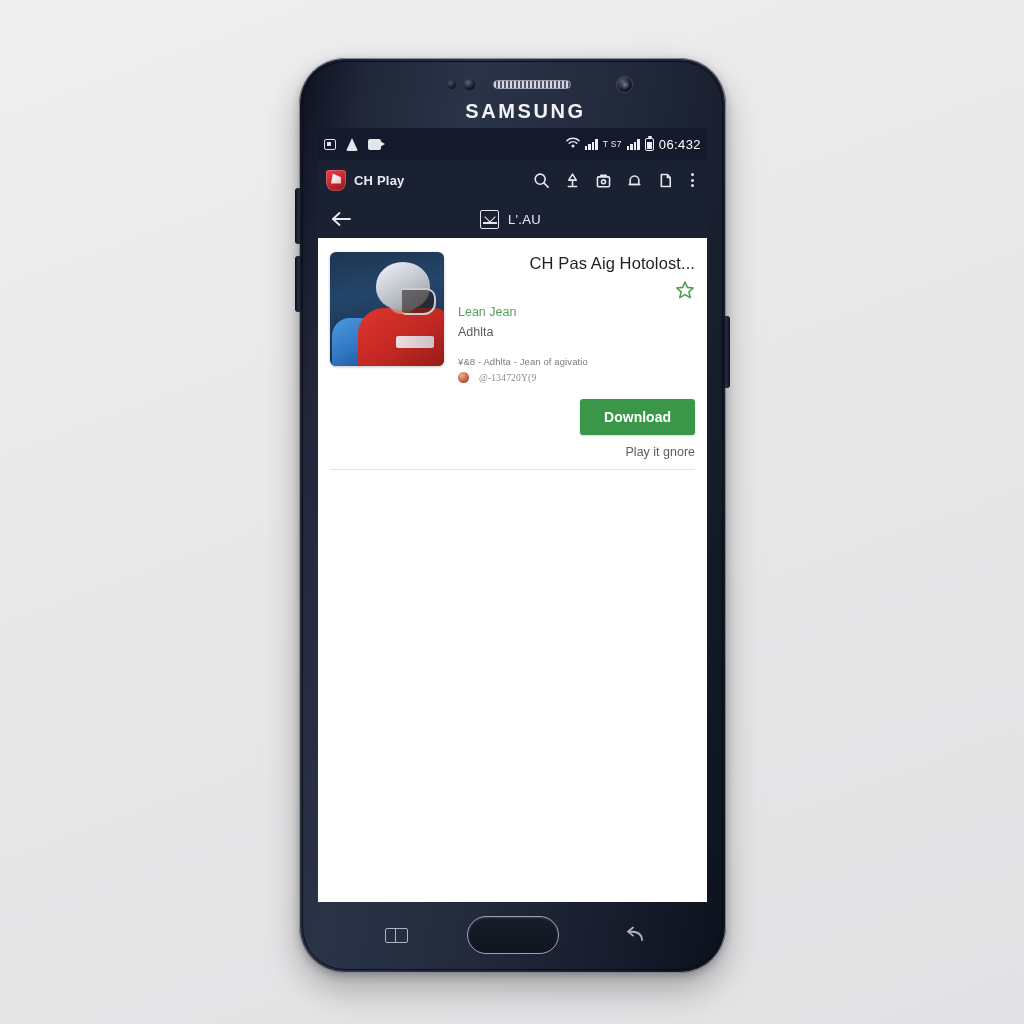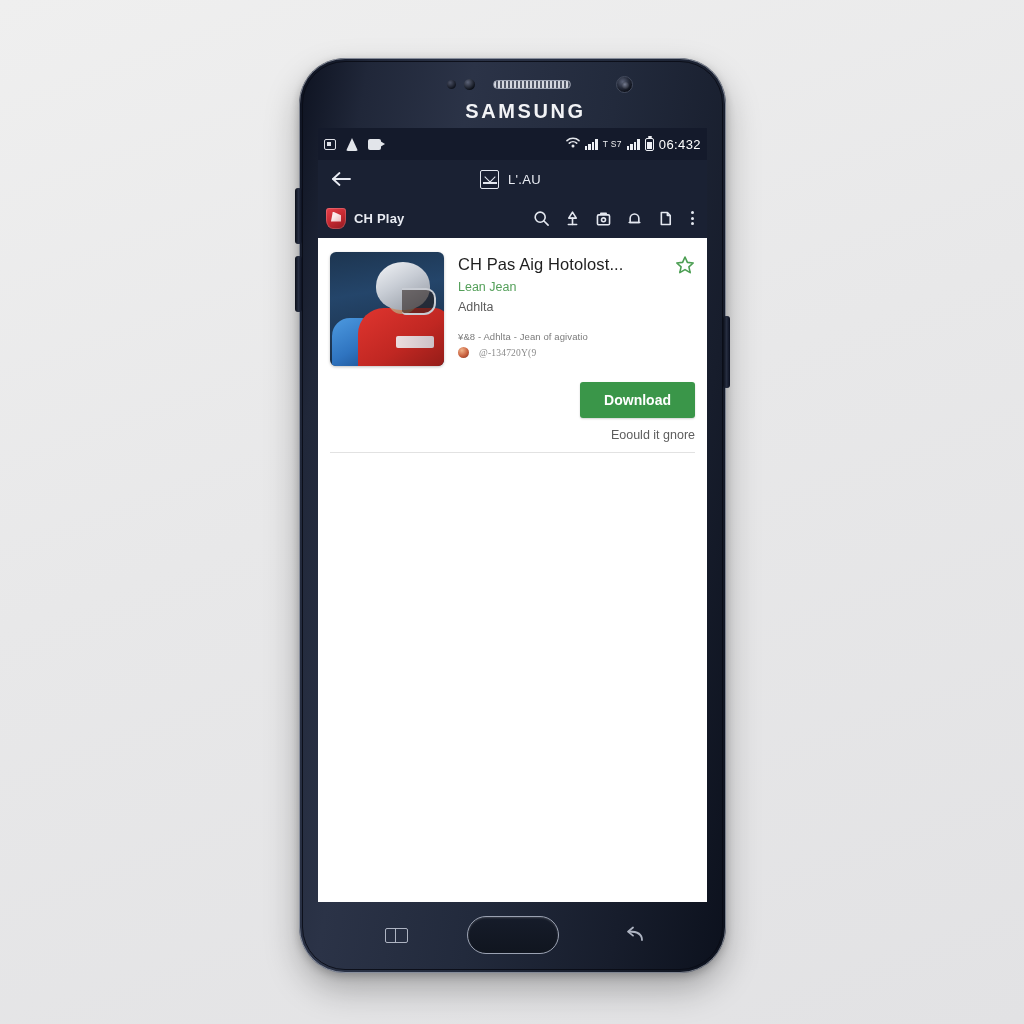--- a/index.html
+++ b/index.html
@@ -163,21 +163,21 @@
   .pl-face{ position:absolute; left:58px; top:32px; width:30px; height:30px; border-radius:40% 45% 50% 45%;
     background:linear-gradient(160deg,#e7bb9c,#b27c5c); }
   .pl-body{ position:absolute; left:28px; top:56px; width:92px; height:62px; border-radius:26px 16px 0 0;
     background:linear-gradient(145deg,#e0352f 0%,#c02722 55%,#8d1b17 100%); }
   .pl-sleeve{ position:absolute; left:2px; top:66px; width:40px; height:50px; border-radius:18px 10px 0 0;
     background:linear-gradient(150deg,#4d9ae0 0%,#2f74c0 60%,#1d5192 100%); }
   .pl-number{ position:absolute; left:66px; top:84px; width:38px; height:12px; border-radius:2px;
     background:linear-gradient(90deg,#f0f1f3,#cfd3da); opacity:.9; }
 
   #detail-text { flex:1; min-width:0; padding-top:2px; position:relative; }
-  #title-line { display:flex; align-items:center; gap:6px; }
+  #title-line { display:flex; align-items:flex-end; gap:6px;flex-direction:column; }
   #app-name {
     font-size:16.5px; color:#1f1f1f; font-weight:400; letter-spacing:.1px;
     white-space:nowrap; overflow:hidden; text-overflow:ellipsis; flex:1;
   }
   #wishlist-star { width:20px; height:20px; flex:none; margin-top:1px; }
   #wishlist-star svg{ width:100%;height:100%; fill:none; stroke:#4b9e52; stroke-width:1.6; }
   #app-dev { font-size:12.5px; color:#54a05a; margin-top:5px; }
   #app-category { font-size:12.5px; color:#5c5c5c; margin-top:6px; }
   #app-meta { font-size:9.5px; color:#7b7b7b; margin-top:17px; letter-spacing:.1px; }
   #app-meta2 { display:flex; align-items:center; gap:10px; margin-top:5px; }
@@ -260,80 +260,80 @@
               <i></i>
               <i></i>
               <i></i>
               <i></i>
             </span>
           <span class="battery"></span>
           <span class="sb-time">06:432</span>
         </div>
       </div>
 
+      <div id="appbar">
+        <div id="app-logo"></div>
+        <div id="app-title">CH Play</div>
+        <div id="appbar-actions">
+
+          <span class="tbicon">
+            <svg viewBox="0 0 18 18">
+                <circle cx="7.6" cy="7.6" r="5.3"></circle>
+                <line x1="11.6" y1="11.6" x2="16" y2="16" stroke-linecap="round"></line>
+              </svg>
+          </span>
+
+          <span class="tbicon">
+            <svg viewBox="0 0 18 18">
+              <path d="M9 2.3 L13 8.6 H5 Z" stroke-linejoin="round"></path>
+              <line x1="9" y1="8.6" x2="9" y2="15.4" stroke-linecap="round"></line>
+              <line x1="4.6" y1="15.4" x2="13.4" y2="15.4" stroke-linecap="round"></line>
+            </svg>
+          </span>
+
+          <span class="tbicon">
+            <svg viewBox="0 0 18 18">
+              <rect x="2.6" y="5.2" width="12.8" height="10.4" rx="1.4"></rect>
+              <path d="M6.2 5.2 V3.4 H11.8 V5.2" stroke-linejoin="round"></path>
+              <circle cx="9" cy="10.4" r="2.1"></circle>
+            </svg>
+          </span>
+
+          <span class="tbicon">
+            <svg viewBox="0 0 18 18">
+              <path d="M4.4 13.2 V8.8 a4.6 4.6 0 0 1 9.2 0 v4.4 Z" stroke-linejoin="round"></path>
+              <line x1="3.4" y1="13.2" x2="14.6" y2="13.2" stroke-linecap="round"></line>
+            </svg>
+          </span>
+
+          <span class="tbicon">
+            <svg viewBox="0 0 18 18">
+              <path d="M4.6 2.6 H11 L14 5.8 V15.4 H4.6 Z" stroke-linejoin="round"></path>
+              <path d="M11 2.6 V5.8 H14" stroke-linejoin="round"></path>
+            </svg>
+          </span>
+
+          <span id="overflow">
+            <span></span>
+              <span></span>
+              <span></span>
+          </span>
+        </div>
+      </div>
+
       <div id="subbar">
         <span id="back-arrow">
           <svg viewBox="0 0 22 18">
             <line x1="20" y1="9" x2="3" y2="9" stroke-linecap="round"></line>
             <polyline points="9.5,3 3,9 9.5,15" stroke-linecap="round" stroke-linejoin="round"></polyline>
           </svg>
         </span>
         <div id="subbar-center">
           <span id="inbox-icon"></span>
           <span id="subbar-label">L'.AU</span>
-        </div>
-      </div>
-
-      <div id="appbar">
-        <div id="app-logo"></div>
-        <div id="app-title">CH Play</div>
-        <div id="appbar-actions">
-
-          <span class="tbicon">
-            <svg viewBox="0 0 18 18">
-                <circle cx="7.6" cy="7.6" r="5.3"></circle>
-                <line x1="11.6" y1="11.6" x2="16" y2="16" stroke-linecap="round"></line>
-              </svg>
-          </span>
-
-          <span class="tbicon">
-            <svg viewBox="0 0 18 18">
-              <path d="M9 2.3 L13 8.6 H5 Z" stroke-linejoin="round"></path>
-              <line x1="9" y1="8.6" x2="9" y2="15.4" stroke-linecap="round"></line>
-              <line x1="4.6" y1="15.4" x2="13.4" y2="15.4" stroke-linecap="round"></line>
-            </svg>
-          </span>
-
-          <span class="tbicon">
-            <svg viewBox="0 0 18 18">
-              <rect x="2.6" y="5.2" width="12.8" height="10.4" rx="1.4"></rect>
-              <path d="M6.2 5.2 V3.4 H11.8 V5.2" stroke-linejoin="round"></path>
-              <circle cx="9" cy="10.4" r="2.1"></circle>
-            </svg>
-          </span>
-
-          <span class="tbicon">
-            <svg viewBox="0 0 18 18">
-              <path d="M4.4 13.2 V8.8 a4.6 4.6 0 0 1 9.2 0 v4.4 Z" stroke-linejoin="round"></path>
-              <line x1="3.4" y1="13.2" x2="14.6" y2="13.2" stroke-linecap="round"></line>
-            </svg>
-          </span>
-
-          <span class="tbicon">
-            <svg viewBox="0 0 18 18">
-              <path d="M4.6 2.6 H11 L14 5.8 V15.4 H4.6 Z" stroke-linejoin="round"></path>
-              <path d="M11 2.6 V5.8 H14" stroke-linejoin="round"></path>
-            </svg>
-          </span>
-
-          <span id="overflow">
-            <span></span>
-              <span></span>
-              <span></span>
-          </span>
         </div>
       </div>
 
       <div id="appbody">
         <div id="detail-row">
 
           <div id="app-thumb">
             <span class="pl-sleeve"></span>
             <span class="pl-body"></span>
             <span class="pl-face"></span>
@@ -356,21 +356,21 @@
             <div id="app-meta">¥&amp;8 - Adhlta - Jean of agivatio</div>
             <div id="app-meta2">
               <span id="meta-avatar"></span>
               <span id="meta-avatar-label">@-134720Y(9</span>
             </div>
           </div>
         </div>
 
         <div id="action-row">
           <button id="download-btn">Download</button>
-          <div id="secondary-link">Eoould it gnore</div>
+          <div id="secondary-link">Play it gnore</div>
         </div>
 
         <div id="divider"></div>
       </div>
     </div>
 
     <div id="bezel-bottom">
       <div id="recents-key"></div>
       <div id="home-btn"></div>
       <div id="back-key">

